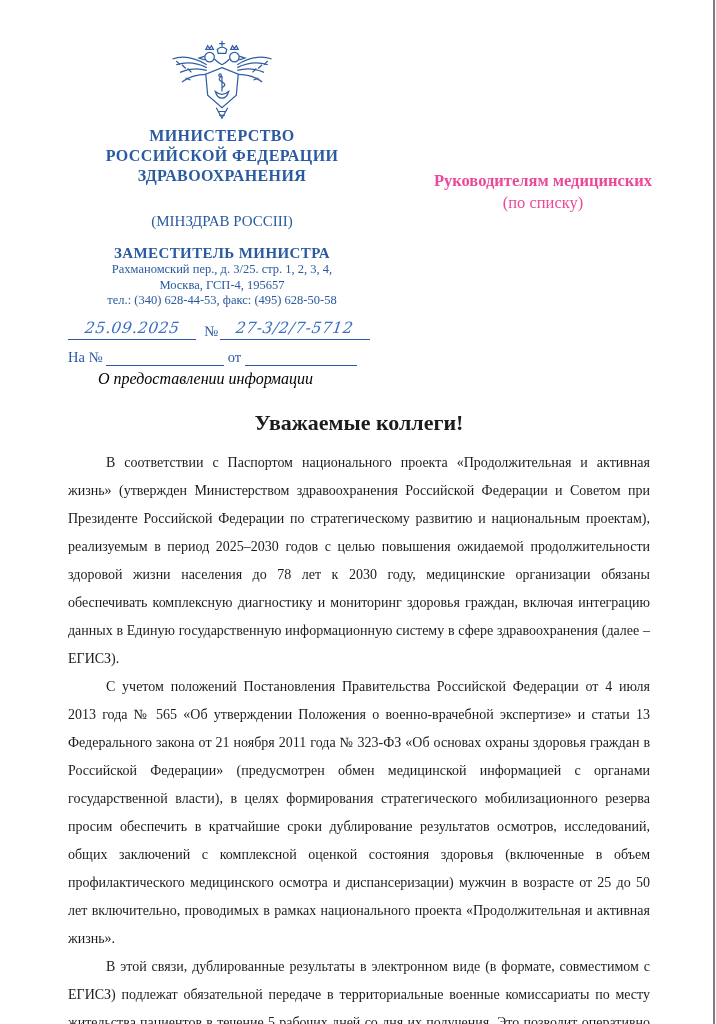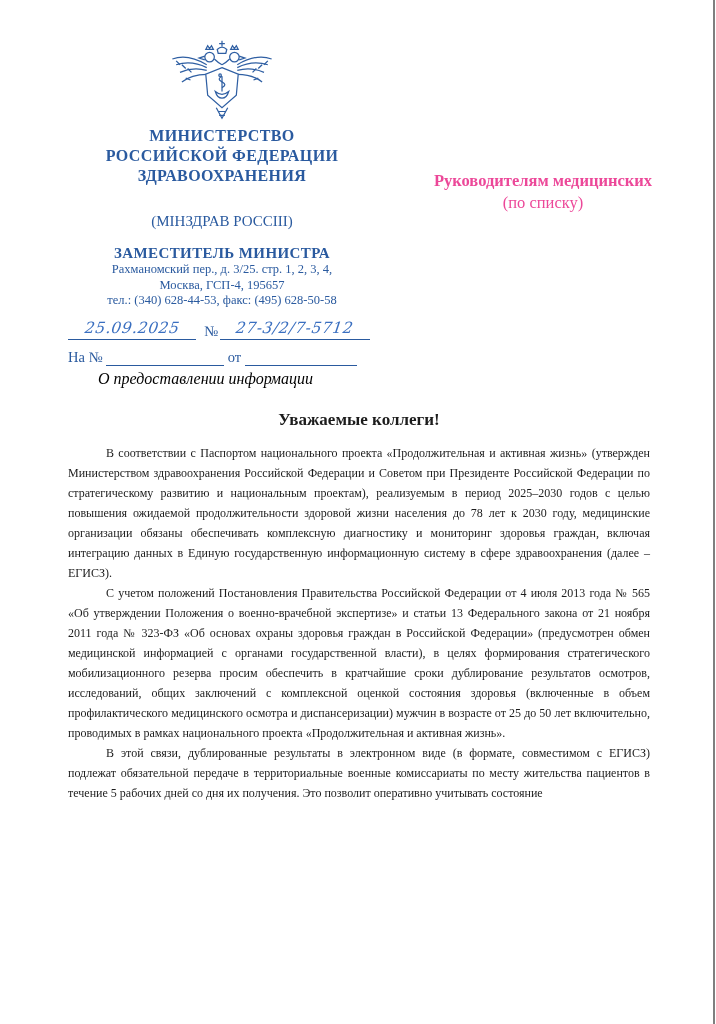--- a/index.html
+++ b/index.html
@@ -117,26 +117,26 @@
   
   .letter-body {
     position: absolute;
     left: 68px;
     top: 410px;
     width: 582px;
   }
   .salutation {
     text-align: center;
     font-weight: bold;
-    font-size: 17px;
+    font-size: 22px;
     margin-bottom: 13px;
   }
   .para {
-    font-size: 12px;
-    line-height: 20px;
+    font-size: 14px;
+    line-height: 28px;
     text-align: justify;
     text-indent: 38px;
     margin: 0;
   }
   .emblem-svg { stroke: #2f5fa3; fill: none; stroke-width: 1.3; }
 </style>
 </head>
 <body>
 
 <div class="edge-line"></div>

